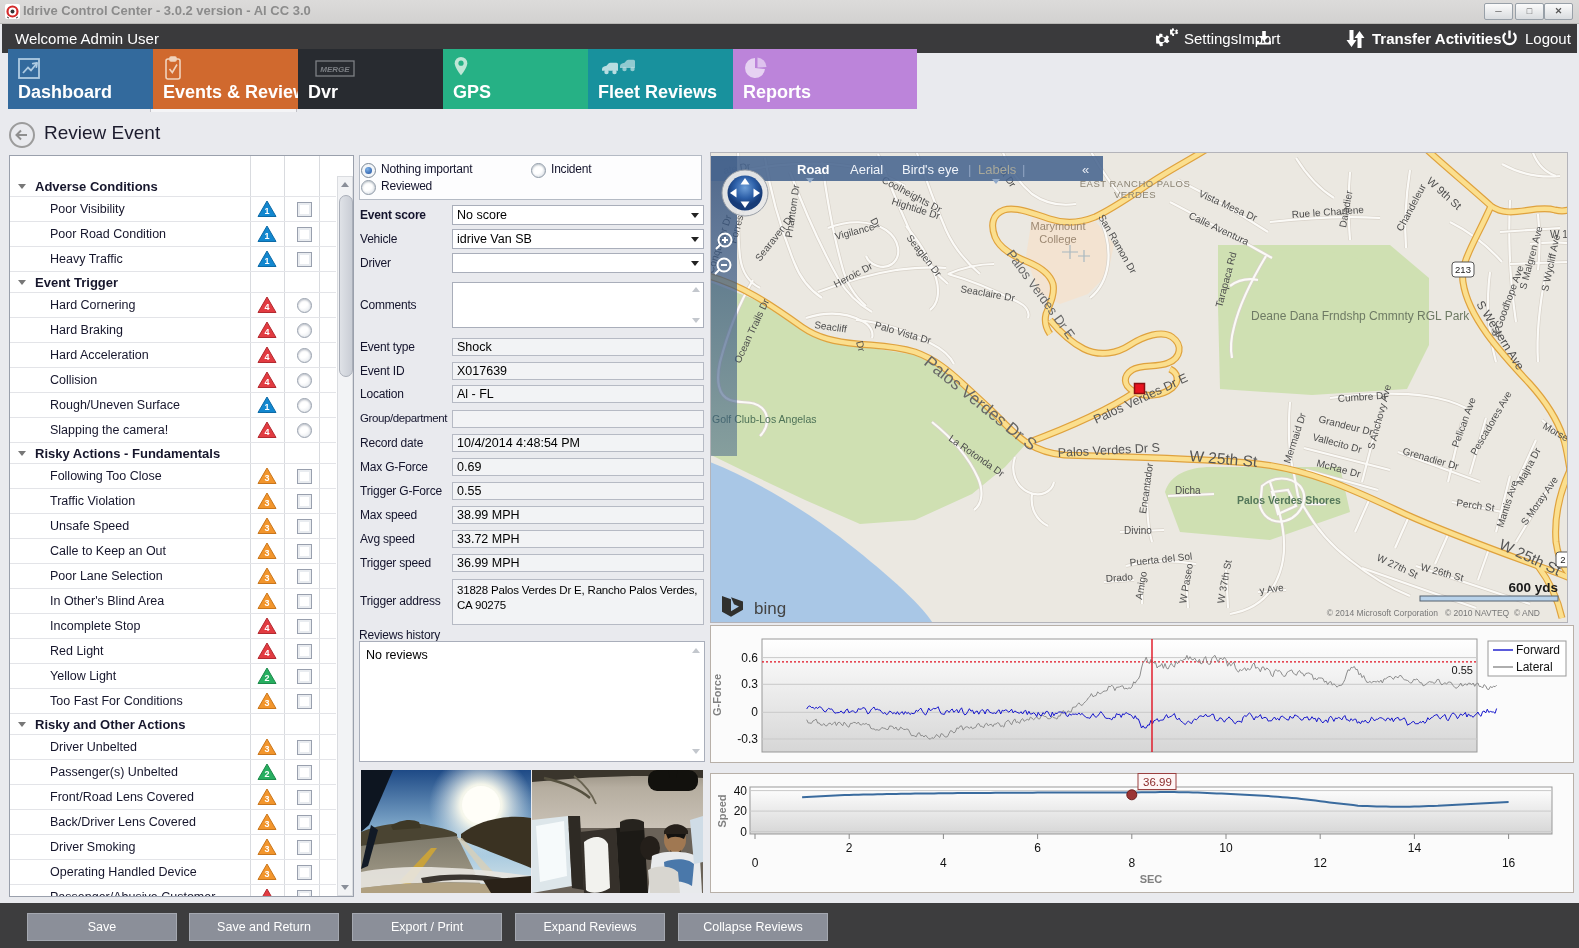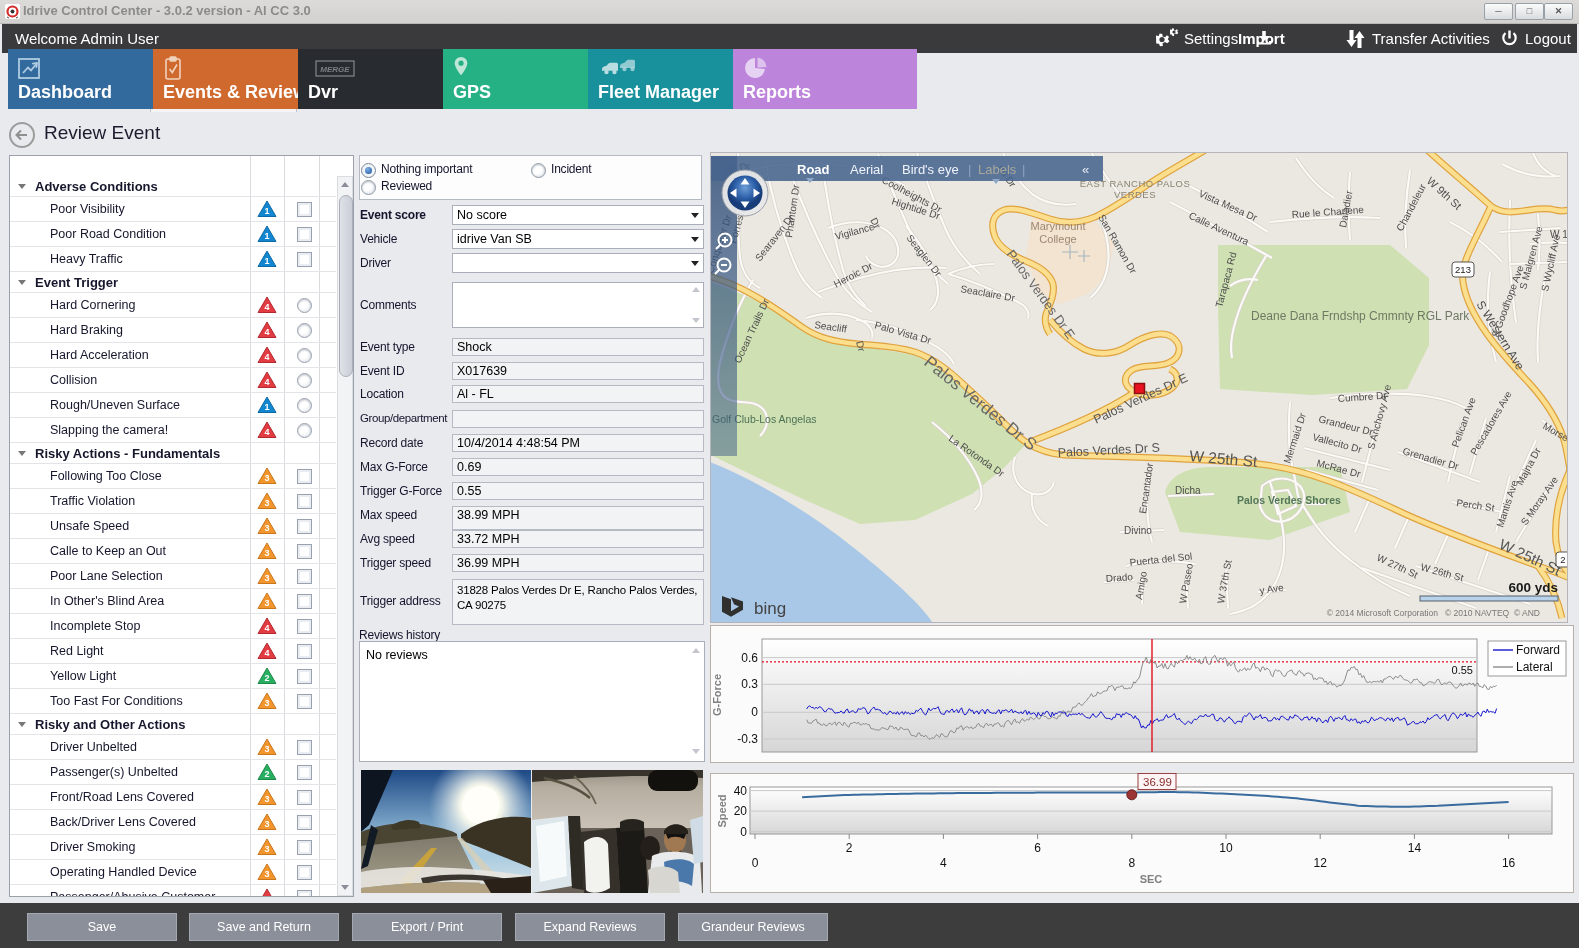--- a/index.html
+++ b/index.html
@@ -72,28 +72,28 @@
         <circle cx="24" cy="4" r="1.6" fill="#3a3a3c"></circle>
       </g>
     </svg>
   <div class="abs menuitem" style="left:1182px;">Settings</div>
   <svg class="abs" style="left:1253px;top:6px" width="18" height="17" viewBox="0 0 18 17">
       <g fill="#fff">
         <path d="M7.2 1 h3.6 v5 h3.2 L9 11 4 6 h3.2 Z"></path>
         <path d="M2 11 v3.5 h14 V11 h-2 v1.8 H4 V11 Z"></path>
       </g>
     </svg>
-  <div class="abs menuitem" style="left:1236px;font-weight:bold;">Import</div>
+  <div class="abs menuitem" style="left:1236px;">Import</div>
   <svg class="abs" style="left:1343px;top:4px" width="22" height="22" viewBox="0 0 22 22">
       <g fill="#fff">
         <path d="M5.5 2 h4 v10 h3 l-5 7 -5-7 h3 Z" transform="translate(-1,0)"></path>
         <path d="M13.5 20 h4 V10 h3 l-5 -7 -5 7 h3 Z" transform="translate(-1,0)"></path>
       </g>
     </svg>
-  <div class="abs menuitem" style="left:1370px;">Transfer Activities</div>
+  <div class="abs menuitem" style="left:1370px;font-weight:bold;">Transfer Activities</div>
   <svg class="abs" style="left:1498px;top:5px" width="19" height="19" viewBox="0 0 19 19">
       <g stroke="#fff" fill="none">
         <path d="M9.5 1.5 v8" stroke-width="2.4"></path>
         <path d="M5.5 4.2 a6.2 6.2 0 1 0 8 0" stroke-width="2.2"></path>
       </g>
     </svg>
   <div class="abs menuitem" style="left:1523px;">Logout</div>
 </div>
 
 <div class="abs" id="tabsel"></div>
@@ -135,21 +135,21 @@
   <svg width="42" height="26" viewBox="0 0 42 26">
       <g fill="#b9dde1">
         <path d="M4 13 q0-2 2-2.5 l2.5-0.7 2-2.3 q0.8-0.8 2-0.8 h6 q1.5 0 1.5 1.5 v6.5 h-16 Z"></path>
         <circle cx="8.5" cy="16" r="2.2"></circle>
         <circle cx="16.5" cy="16" r="2.2"></circle>
         <path d="M22 10 q0-2 2-2.5 l2.5-0.7 2-2.3 q0.8-0.8 2-0.8 h5 q1.5 0 1.5 1.5 v6.8 h-15 Z" opacity="0.75"></path>
         <circle cx="26.5" cy="13" r="2.2" opacity="0.75"></circle>
         <circle cx="34.5" cy="13" r="2.2" opacity="0.75"></circle>
       </g>
     </svg>
-  <div class="lbl">Fleet Manager</div>
+  <div class="lbl">Fleet Reviews</div>
 </div>
 <div class="abs tab" style="left:733px;background:#bc84da;">
   <svg width="26" height="26" viewBox="0 0 26 26">
       <g fill="#e6d2f2">
         <path d="M12 2 a10 10 0 1 0 10 11 L12 12 Z"></path>
         <path d="M14.5 1.5 a10 10 0 0 1 9 9.5 l-9 0.5 Z" opacity="0.8"></path>
       </g>
     </svg>
   <div class="lbl">Reports</div>
 </div>
@@ -426,21 +426,21 @@
 <div class="abs finput" style="left:452px;top:385px;width:252px;height:18px;">Al - FL</div>
 <div class="abs flabel" style="left:360px;top:412px;font-size:11.5px;letter-spacing:-0.4px;">Group/department</div>
 <div class="abs finput" style="left:452px;top:410px;width:252px;height:18px;"></div>
 <div class="abs flabel" style="left:360px;top:436px;">Record date</div>
 <div class="abs finput" style="left:452px;top:434px;width:252px;height:18px;">10/4/2014 4:48:54 PM</div>
 <div class="abs flabel" style="left:360px;top:460px;">Max G-Force</div>
 <div class="abs finput" style="left:452px;top:458px;width:252px;height:18px;">0.69</div>
 <div class="abs flabel" style="left:360px;top:484px;">Trigger G-Force</div>
 <div class="abs finput" style="left:452px;top:482px;width:252px;height:18px;">0.55</div>
 <div class="abs flabel" style="left:360px;top:508px;">Max speed</div>
-<div class="abs finput" style="left:452px;top:506px;width:252px;height:24px;">38.99 MPH</div>
+<div class="abs finput" style="left:452px;top:506px;width:252px;height:18px;">38.99 MPH</div>
 <div class="abs flabel" style="left:360px;top:532px;">Avg speed</div>
 <div class="abs finput" style="left:452px;top:530px;width:252px;height:18px;">33.72 MPH</div>
 <div class="abs flabel" style="left:360px;top:556px;">Trigger speed</div>
 <div class="abs finput" style="left:452px;top:554px;width:252px;height:18px;">36.99 MPH</div>
 <div class="abs flabel" style="left:360px;top:594px;">Trigger address</div>
 <div class="abs finput" style="left:452px;top:579px;width:252px;height:46px;line-height:15px;padding-top:3px;font-size:11.5px;letter-spacing:-0.2px;">31828 Palos Verdes Dr E, Rancho Palos Verdes,<br>CA 90275</div>
 <div class="abs flabel" style="left:359px;top:628px;">Reviews history</div>
 <div class="abs" style="left:359px;top:641px;width:346px;height:121px;background:#fff;border:1px solid #a9aeba;box-sizing:border-box;"></div>
 <div class="abs" style="left:366px;top:648px;font-size:12.5px;color:#000;">No reviews</div>
 <div class="abs sarr up" style="left:692px;top:648px;border-bottom-color:#c3c7cd;"></div>
@@ -864,13 +864,13 @@
 <path d="M132,92 C142,88 156,88 162,94 L160,116 C150,110 140,110 134,116 Z" fill="#4a78aa"></path>
 <path d="M158,50 L171,46 L171,92 L162,94 Z" fill="#cfdce6"></path>
 <path d="M116,100 C126,94 140,96 146,102 L148,123 L118,123 Z" fill="#d8d6d0"></path>
 </svg>
 
 <div class="abs" id="botbar"></div>
 <div class="abs bbtn" style="left:27px;top:913px;">Save</div>
 <div class="abs bbtn" style="left:189px;top:913px;">Save and Return</div>
 <div class="abs bbtn" style="left:352px;top:913px;">Export / Print</div>
 <div class="abs bbtn" style="left:515px;top:913px;">Expand Reviews</div>
-<div class="abs bbtn" style="left:678px;top:913px;">Grandeur Reviews</div>
+<div class="abs bbtn" style="left:678px;top:913px;">Collapse Reviews</div>
 
 </body></html>

